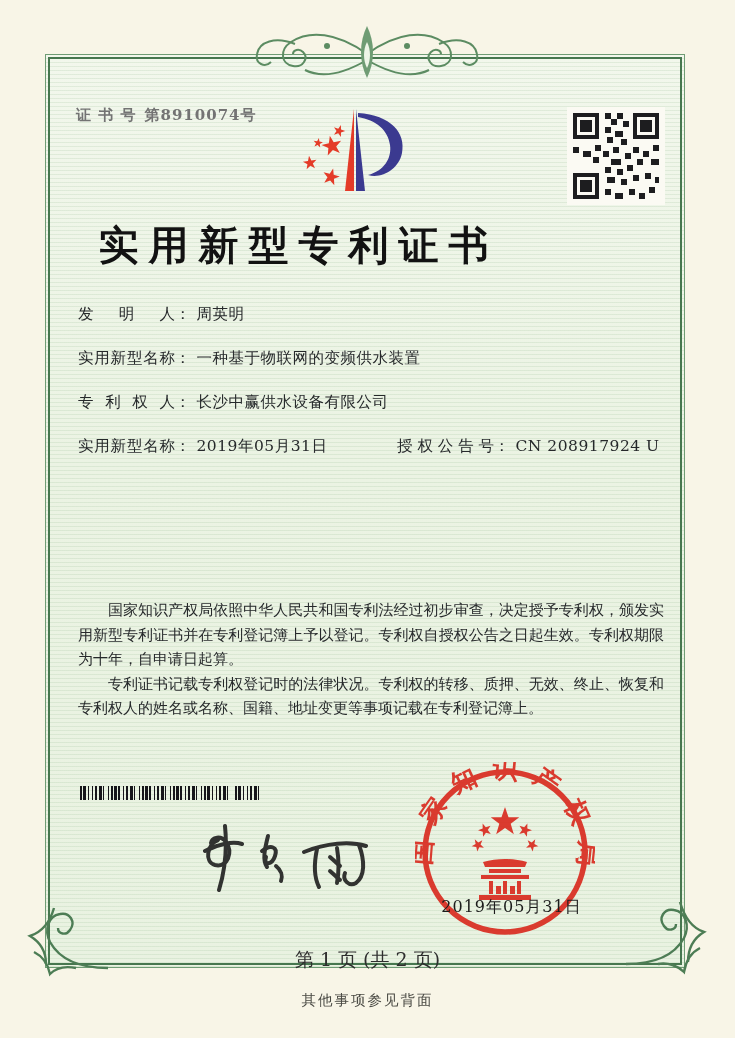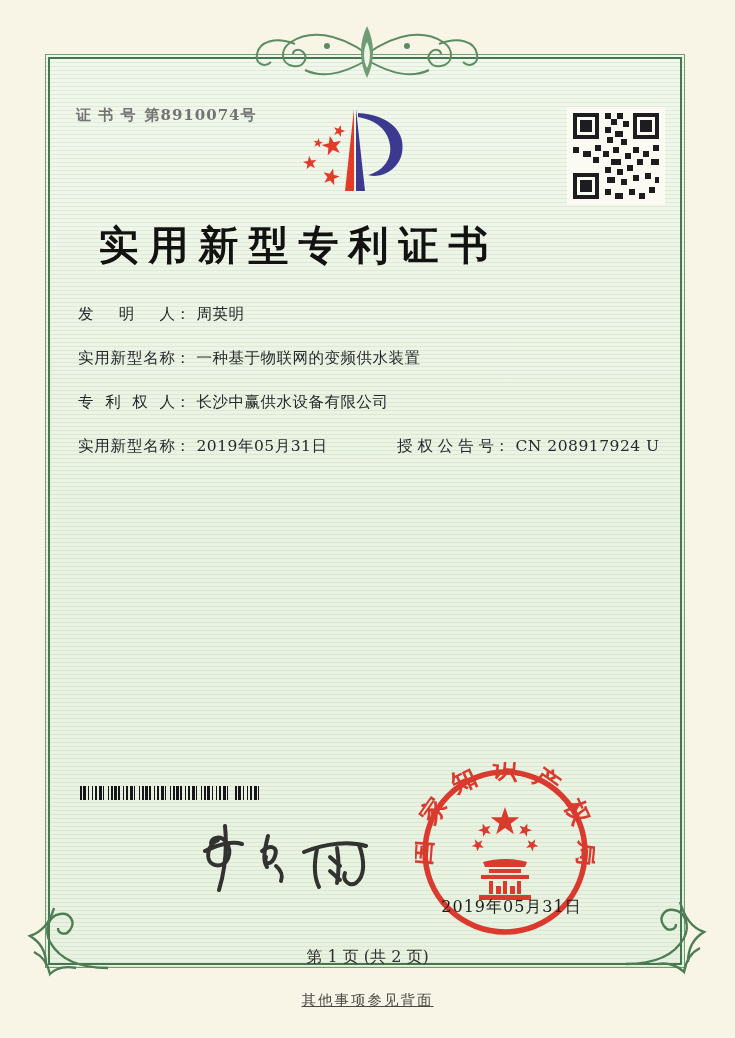--- a/index.html
+++ b/index.html
@@ -46,22 +46,22 @@
   
   .barcode{
     position:absolute;left:80px;top:786px;width:182px;height:14px;
     background:
       repeating-linear-gradient(90deg,#16161a 0 1.5px,transparent 1.5px 3px,#16161a 3px 6px,transparent 6px 7.5px,#16161a 7.5px 8.5px,transparent 8.5px 12px,#16161a 12px 13px,transparent 13px 15.5px);
   }
   .signer{position:absolute;left:78px;top:836px;font-size:16.5px;line-height:31px;color:#222;}
   .signature{position:absolute;left:188px;top:800px;width:200px;height:100px;}
   .seal{position:absolute;left:415px;top:762px;width:180px;height:180px;opacity:.92;}
   .seal-date{position:absolute;left:424px;top:897px;width:175px;text-align:center;font-size:16px;color:#1c1c1c;letter-spacing:1px;}
-  .page-info{position:absolute;left:0;top:947px;width:735px;text-align:center;font-size:16px;color:#2e2e2e;}
-  .back-note{position:absolute;left:0;top:991px;width:735px;text-align:center;font-size:14.5px;color:#4a4a44;letter-spacing:2px;text-decoration:underline;}
+  .page-info{position:absolute;left:0;top:947px;width:735px;text-align:center;font-size:19px;color:#2e2e2e;}
+  .back-note{position:absolute;left:0;top:991px;width:735px;text-align:center;font-size:14.5px;color:#4a4a44;letter-spacing:2px;}
 </style>
 </head>
 <body>
 
 <div id="page">
 
   <div class="sheet"></div>
 
   <svg class="deco" style="left:217px;top:16px;width:300px;height:80px;" viewBox="0 0 300 80">
     <g stroke="#5c8c62" fill="none" stroke-width="2">
@@ -173,20 +173,24 @@
     </div>
     <div class="frow">
       <span class="flabel">专利权人</span><span class="fcolon">：</span><span class="fvalue">长沙中赢供水设备有限公司</span>
     </div>
     <div class="grant-row">
       <span><span class="flabel">实用新型名称</span><span class="fcolon">：</span><span class="fvalue">2019年05月31日</span></span>
       <span class="grant-right"><span class="flabel">授权公告号</span><span class="fcolon">：</span><span class="fvalue">CN 208917924 U</span></span>
     </div>
   </div>
 
+  <div class="body-text">
+    <p>国家知识产权局依照中华人民共和国专利法经过初步审查，决定授予专利权，颁发实用新型专利证书并在专利登记簿上予以登记。专利权自授权公告之日起生效。专利权期限为十年，自申请日起算。</p>
+    <p>专利证书记载专利权登记时的法律状况。专利权的转移、质押、无效、终止、恢复和专利权人的姓名或名称、国籍、地址变更等事项记载在专利登记簿上。</p>
+  </div>
 
   <div class="barcode"></div>
 
 
   <svg class="signature" viewBox="0 0 200 100">
     <g stroke="#1f1f1f" stroke-width="4" fill="none" stroke-linecap="round" stroke-linejoin="round" opacity=".9">
       <path d="M30,40 C19,44 16,62 27,65 C40,68 45,52 38,42 C33,35 24,37 23,43"></path>
       <path d="M17,51 C30,44 45,41 54,44"></path>
       <path d="M37,26 C39,46 37,70 31,90"></path>
       <path d="M80,36 C77,48 74,60 79,67"></path>

